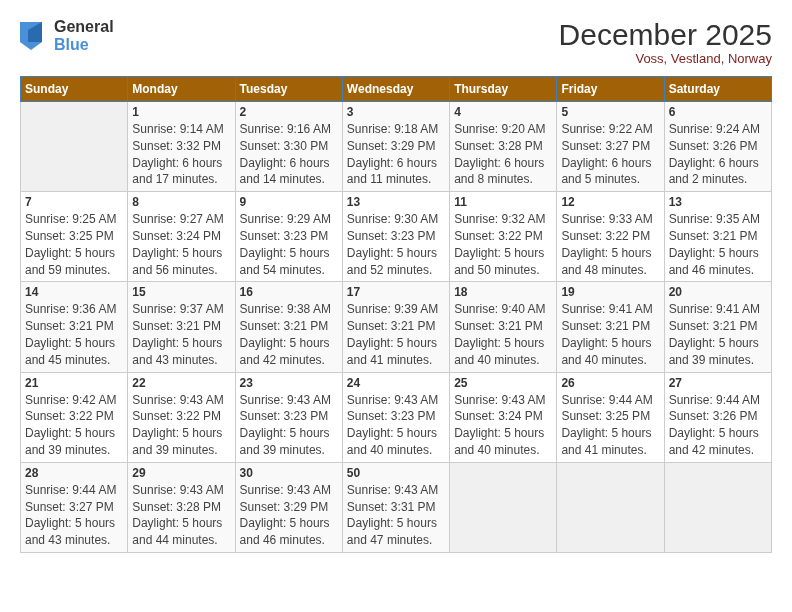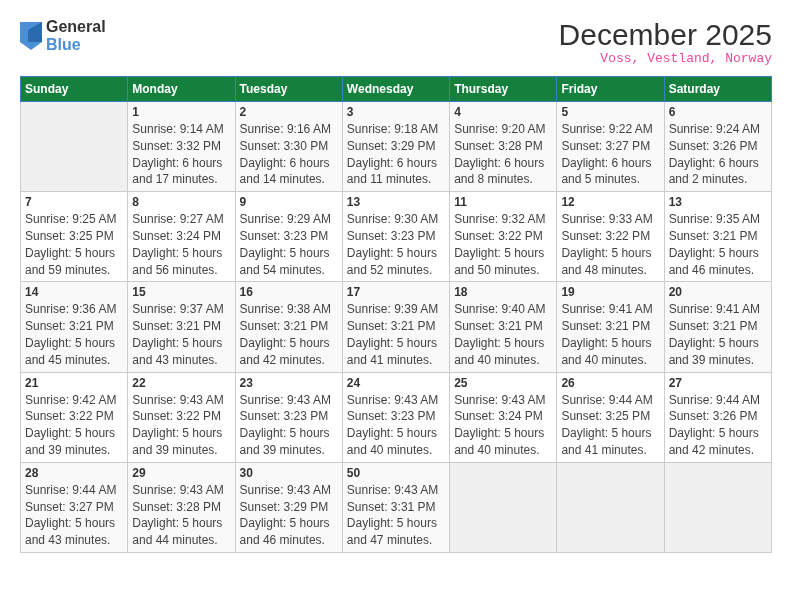--- a/index.html
+++ b/index.html
@@ -18,21 +18,21 @@
     }
     .header {
       display: flex;
       justify-content: space-between;
       align-items: flex-start;
       margin-bottom: 10px;
     }
     .logo {
       display: flex;
       align-items: center;
-      gap: 4px;
+      gap: 12px;
     }
     .logo-text {
       display: flex;
       flex-direction: column;
       line-height: 1.1;
     }
     .logo-general {
       font-size: 16px;
       font-weight: bold;
       color: #333;
@@ -50,30 +50,29 @@
       text-align: right;
     }
     .month-title {
       font-size: 30px;
       font-weight: normal;
       color: #333;
       line-height: 1.1;
     }
     .subtitle {
       font-size: 13px;
-      color: #ec4899;
-      font-family: Liberation Mono, monospace;
+      color: #7f1d1d;
     }
     .calendar {
       width: 100%;
       border-collapse: collapse;
       border: 1px solid #ccc;
     }
     .calendar th {
-      background: #15803d;
+      background: #a16207;
       color: #fff;
       font-size: 12px;
       font-weight: bold;
       padding: 5px 4px;
       text-align: left;
       border: 1px solid #3a7fc1;
     }
     .calendar td {
       vertical-align: top;
       border: 1px solid #ccc;

